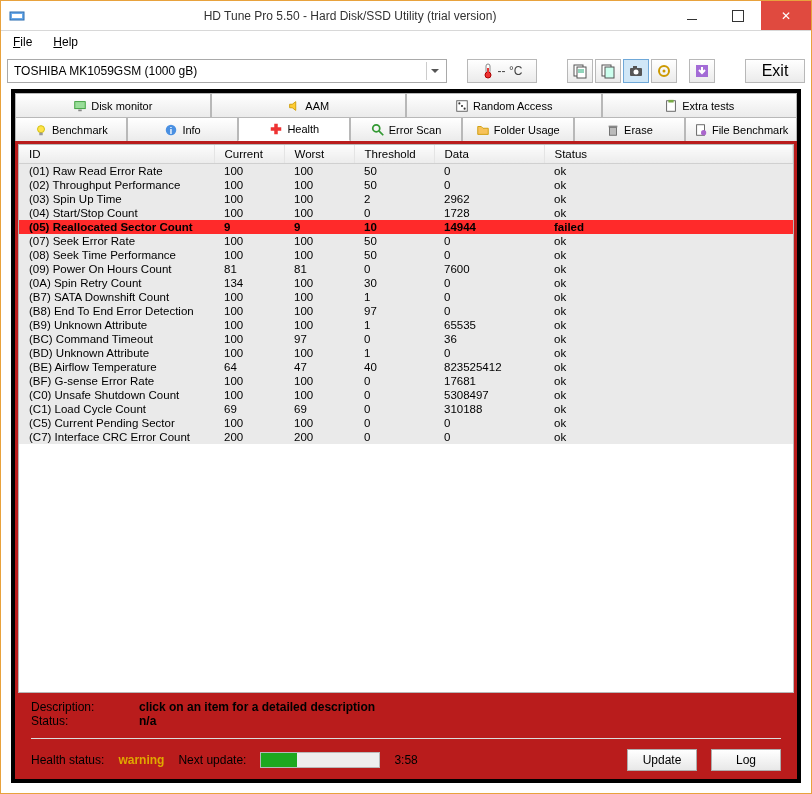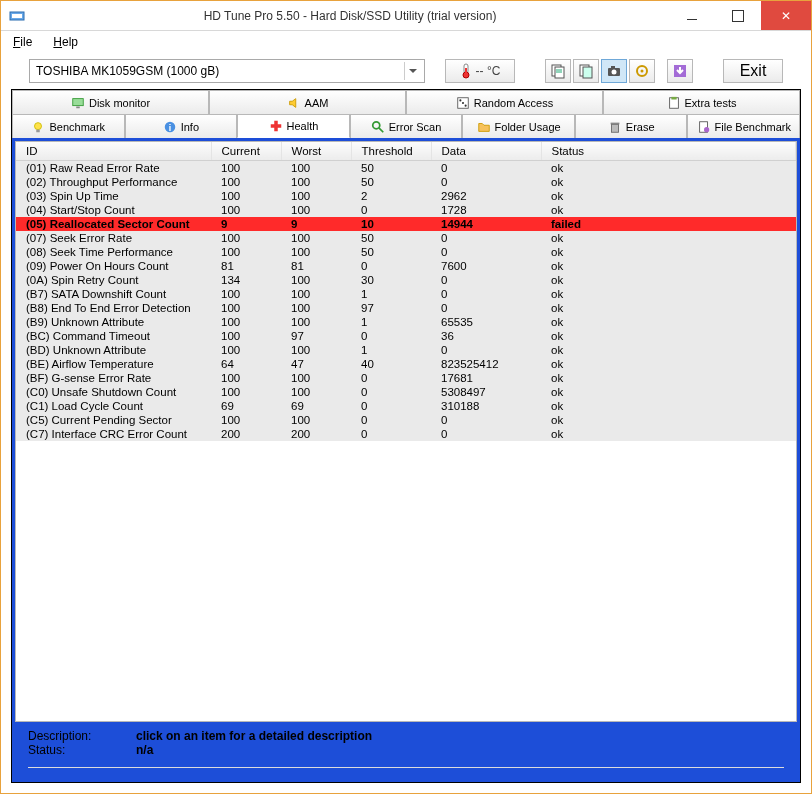--- a/index.html
+++ b/index.html
@@ -10,31 +10,31 @@
 .titlebar-title { flex: 1; text-align: center; font-size: 12px; color: #333; }
 .win-buttons { display: flex; height: 100%; }
 .win-btn { width: 46px; display: flex; align-items: center; justify-content: center; cursor: pointer; font-size: 13px; color:#333; }
 .win-btn.close { background: #e04a3f; color: #fff; width: 50px; }
 .win-btn.min::before { content:""; width:10px; height:1px; background:#333; position:relative; top:4px; }
 .win-btn.max::before { content:""; width:10px; height:10px; border:1px solid #333; }
 .win-btn.close::before { content:"✕"; font-size:12px; }
 .menubar { background: #fff; display:flex; gap: 9px; padding: 2px 6px; font-size: 12px; }
 .menubar span { padding: 2px 6px; cursor: pointer; }
 .menubar span u { text-decoration: underline; }
-.toolbar { display:flex; align-items:center; padding: 6px 28px; gap: 20px; justify-content: center; }
+.toolbar { display:flex; align-items:center; padding: 6px 6px; gap: 20px; justify-content: center; }
 .combo { flex: 1; height: 24px; border: 1px solid #a9a9a9; background: #fff; display:flex; align-items:center; padding: 0 6px; position:relative; }
 .combo .chev { position:absolute; right:4px; top:2px; width:16px; height:18px; display:flex; align-items:center; justify-content:center; border-left:1px solid #ccc; }
 .combo .chev::after { content:""; border:4px solid transparent; border-top-color:#555; position:relative; top:2px; }
 .tool-icons { display:flex; align-items:center; gap:2px; margin-left: 10px; }
 .ticon { width: 26px; height: 24px; border:1px solid #b8b8b8; background: linear-gradient(#fff,#ebebeb); display:flex; align-items:center; justify-content:center; cursor:pointer; }
 .ticon.pressed { background: #d0e7f7; border-color:#6fa8d8; }
 .ticon svg { width:16px; height:16px; }
 .exit-btn { width: 60px; height: 24px; border:1px solid #b8b8b8; background: linear-gradient(#fff,#ebebeb); cursor:pointer; margin-left:10px; font-size:16px; }
 .temp-box { width: 70px; height: 24px; border:1px solid #b8b8b8; background: linear-gradient(#fff,#ebebeb); display:flex; align-items:center; justify-content:center; gap:4px; font-size:12px; color:#444; }
-.content { flex:1; border:1px solid #000000; margin: 0 10px 10px 10px; display:flex; flex-direction:column; background:#1d4ed8; }
+.content { flex:1; border:4px solid #000000; margin: 0 10px 10px 10px; display:flex; flex-direction:column; background:#b91c1c; }
 .tab-row { display:flex; }
 .tab { flex:1; border:1px solid #b8b8b8; border-bottom:none; background: linear-gradient(#fff,#ebebeb); height:24px; display:flex; align-items:center; justify-content:center; gap:4px; font-size:11px; cursor:pointer; }
 .tab.active { background:#fff; border-bottom:1px solid #fff; position:relative; z-index:2; }
 .tab svg { width:14px; height:14px; }
 .grid-wrap { flex:1; border:1px solid #b8b8b8; margin:3px; overflow:auto; background:#fff; }
 .grid { width:100%; border-collapse: collapse; font-size: 11.5px; }
 .grid th { text-align:left; font-weight:normal; padding: 3px 10px; background: linear-gradient(#fcfcfc,#ececec); border-bottom:1px solid #d0d0d0; border-right:1px solid #e4e4e4; }
 .grid td { padding: 1px 10px; border-bottom:0; white-space:nowrap; }
 .grid tr.alt td { background: #eaeaea; }
 .grid tr.failed td { background: #ff2a2a; font-weight:bold; }
@@ -394,15 +394,27 @@
     <div class="bottom-panel">
       <div class="row2">
           <div class="lbl">Description:</div>
           <div class="val-bold">click on an item for a detailed description</div>
         </div>
       <div class="row2">
           <div class="lbl">Status:</div>
           <div class="val-bold">n/a</div>
         </div>
       <hr class="sep">
+      <div class="footer">
+        <span>Health status:</span>
+        <span class="warn-txt">warning</span>
+        <span>Next update:</span>
+        <div class="progress">
+            <div class="bar"></div>
+          </div>
+        <span>3:58</span>
+        <div style="flex:1"></div>
+        <button class="btn">Update</button>
+        <button class="btn">Log</button>
+      </div>
     </div>
   </div>
 </div>
 
 </body></html>

